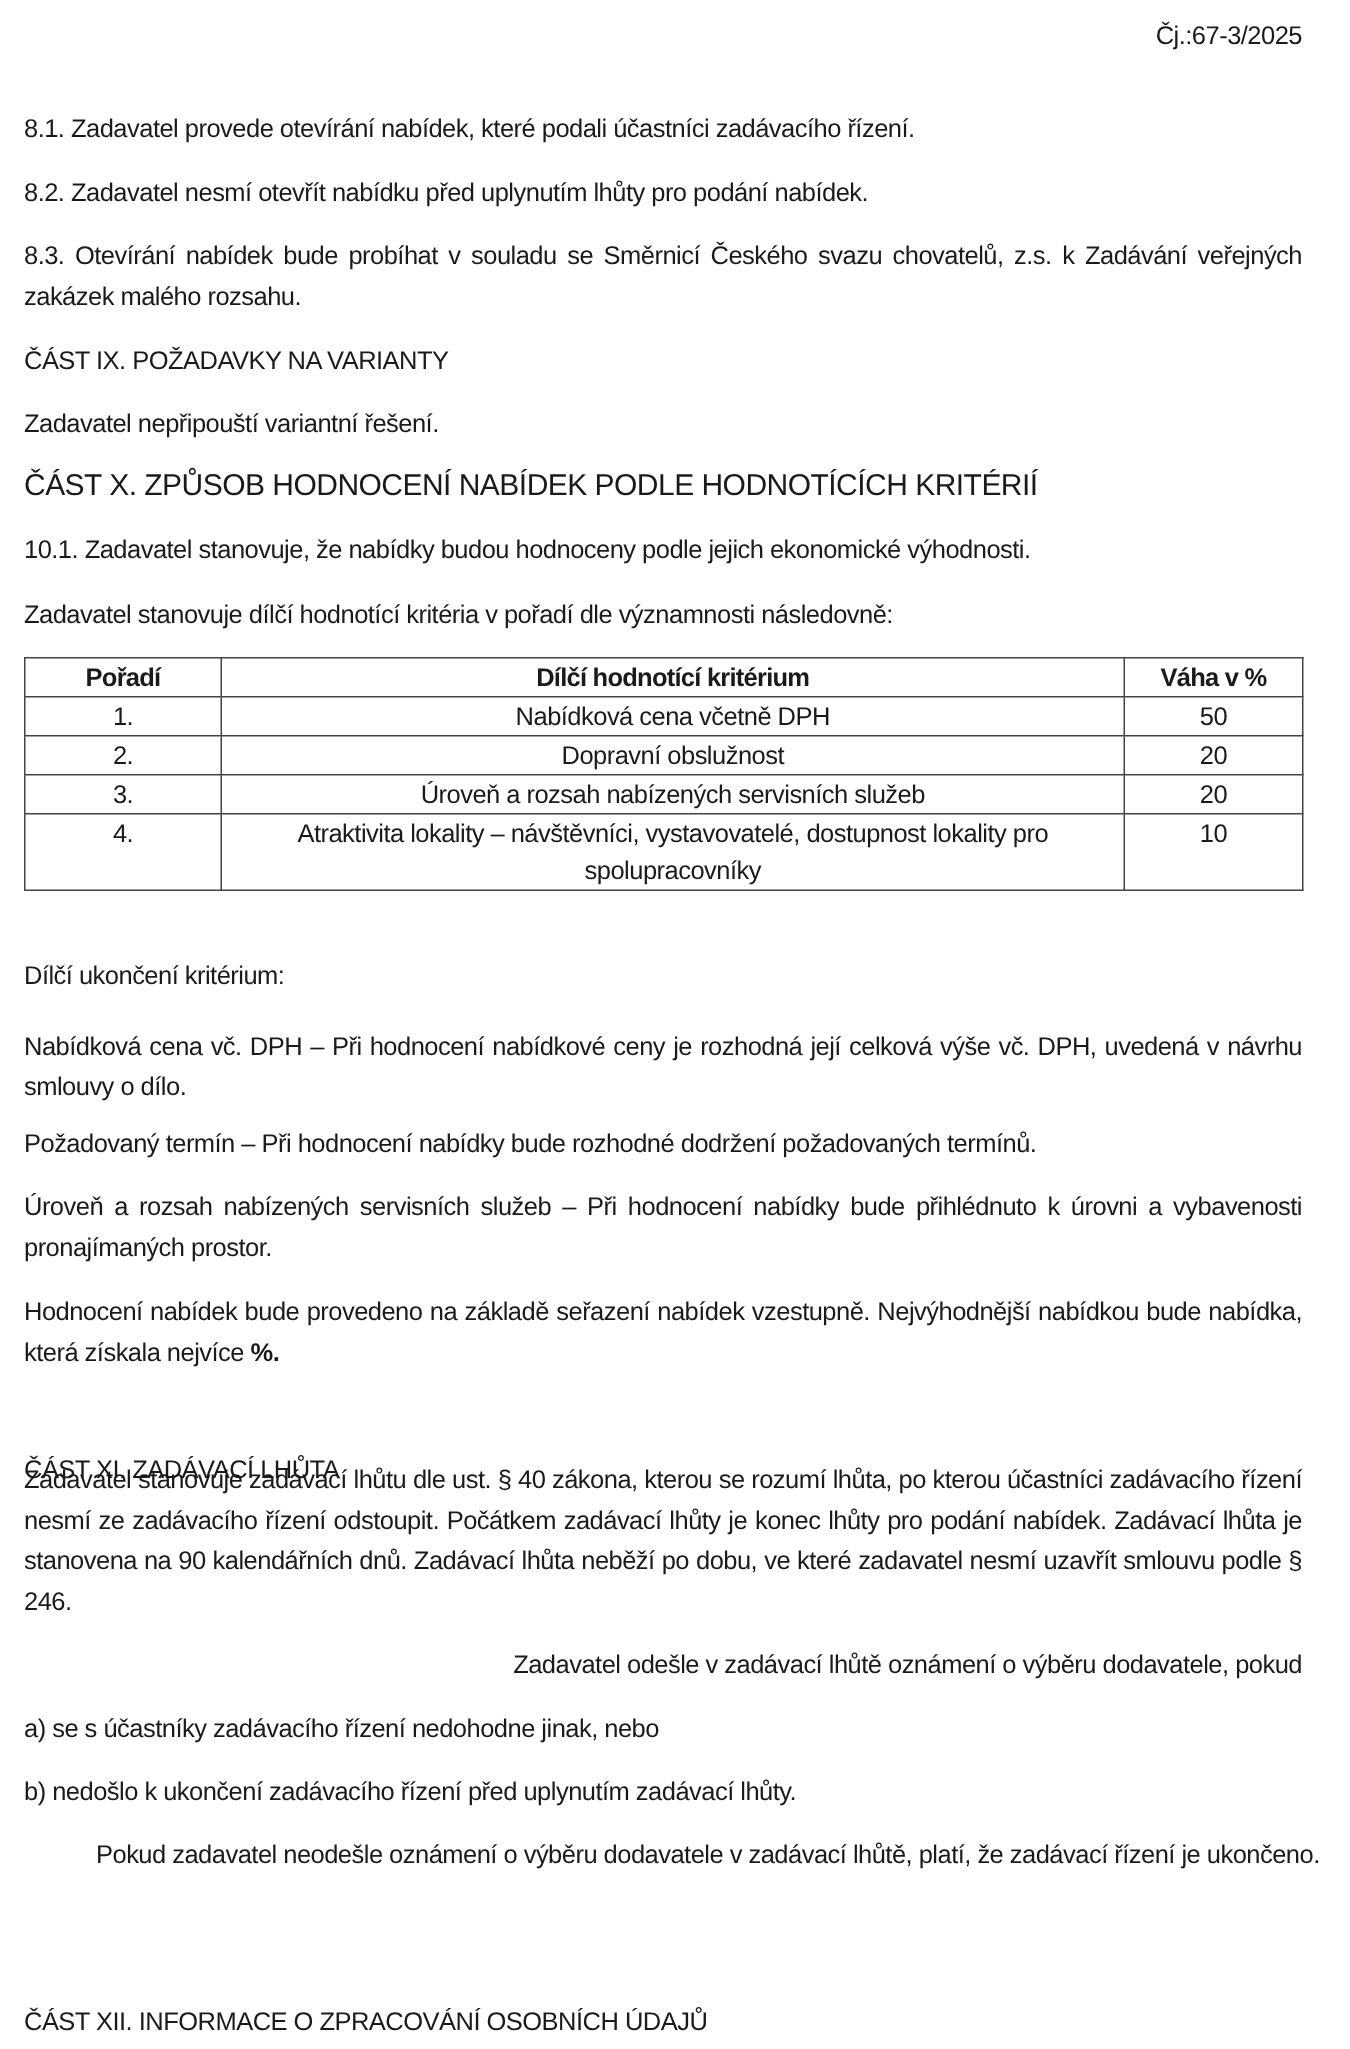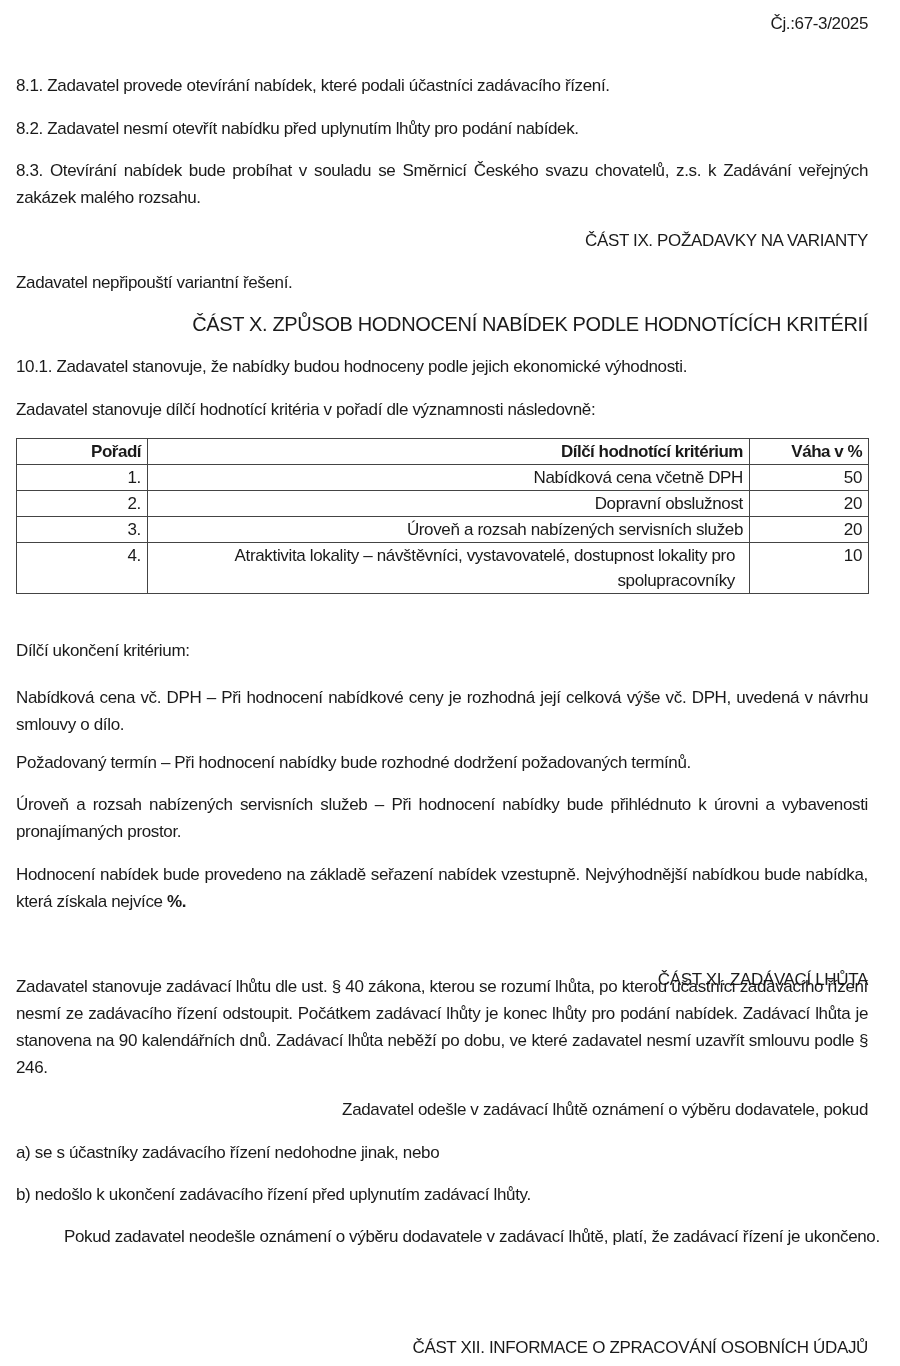--- a/index.html
+++ b/index.html
@@ -29,35 +29,35 @@
       left: 16px;
       width: 852px;
       line-height: 27px;
       margin: 0;
     }
     .justify { text-align: justify; text-align-last: left; }
     .heading {
       position: absolute;
       left: 16px;
       width: 852px;
-      text-align: right;
+      text-align: left;
       line-height: 27px;
       margin: 0;
     }
     table.crit {
       position: absolute;
       left: 16px;
       top: 438px;
       width: 853px;
       border-collapse: collapse;
       font-size: 17px;
     }
     table.crit th, table.crit td {
       border: 1.3px solid #444;
-      text-align: right;
+      text-align: center;
       vertical-align: top;
       padding: 0 6px;
       line-height: 25px;
       font-weight: normal;
     }
     table.crit th { font-weight: bold; letter-spacing: -0.5px; }
     .col1 { width: 118px; }
     .col3 { width: 106px; }
     b.pct { font-weight: bold; }
   </style>

